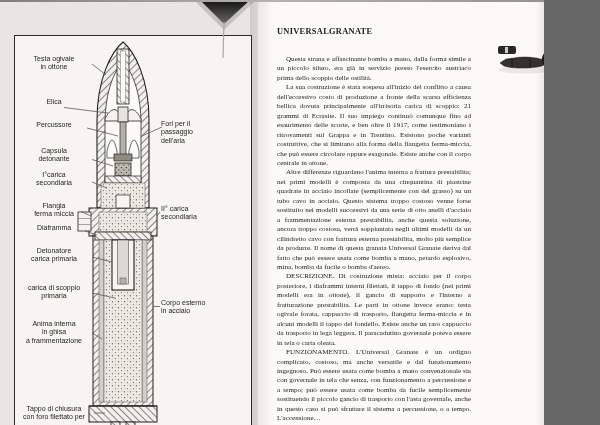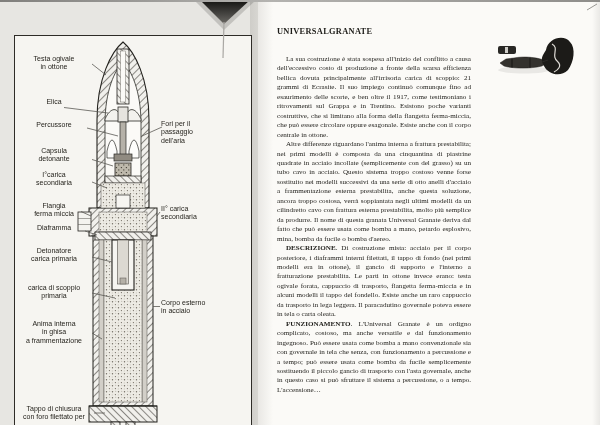--- a/index.html
+++ b/index.html
@@ -1,16 +1,16 @@
 <!DOCTYPE html>
 <html style="--ink: #1e1d19; --left-bg: #e7e6e2; --right-bg: #fbfaf7;"><head>
 <meta charset="utf-8">
 <style>
   html,body{margin:0;padding:0;background:#666;}
-  .stage{position:relative;width:600px;height:425px;overflow:hidden;
+  .stage{position:relative;width:544px;height:425px;overflow:hidden;
          background:var(--right-bg,#fbfaf7);font-family:"Liberation Serif",serif;}
   .page-left{position:absolute;left:0;top:0;width:258px;height:425px;background:var(--left-bg,#e7e6e2);}
   .gutter{position:absolute;left:250px;top:0;width:32px;height:425px;
           background:linear-gradient(to right,rgba(80,76,68,0.16),rgba(255,255,255,0) 72%);}
   .right-edge{position:absolute;right:0;top:0;width:8px;height:425px;
           background:linear-gradient(to right,rgba(0,0,0,0),rgba(0,0,0,0.07));}
   .top-edge{position:absolute;left:0;top:0;width:600px;height:2px;
           background:linear-gradient(to right,#807f7c,#b4b3b0 45%,#8e8d8a);}
   .wedge{position:absolute;left:190px;top:0;}
   .corner-tick{position:absolute;left:586px;top:2px;}
@@ -20,21 +20,21 @@
   .fig-label{position:absolute;font-family:"Liberation Sans",sans-serif;font-size:7px;
           line-height:8.3px;color:#26241e;white-space:pre-line;}
   .fig-label.L{left:2px;width:74px;text-align:center;}
   .fig-label.R{left:146px;width:74px;text-align:left;}
 
   .page-title{position:absolute;left:277px;top:27px;margin:0;font-size:8.4px;font-weight:bold;
           letter-spacing:0.3px;color:var(--ink,#1e1d19);}
   .text-col{position:absolute;left:277px;top:55px;width:194px;font-size:7.1px;
           line-height:9.45px;text-align:justify;color:var(--ink,#1e1d19);}
   .para{margin:0;text-indent:9px;}
-  .para .b{font-weight:bold;}
+  .para .b{font-weight:normal;}
   .para .i{}
   .photo{position:absolute;left:490px;top:30px;}
 </style>
 </head>
 <body>
 
 <div class="stage">
 
   <div class="page-left"></div>
   <div class="gutter"></div>
@@ -164,20 +164,21 @@
 in acciaio</div>
     <div class="fig-label L" style="top:284px">Anima interna
 in ghisa
 a frammentazione</div>
     <div class="fig-label L" style="top:369px">Tappo di chiusura
 con foro filettato per</div>
   </div>
 
   <h1 class="page-title">UNIVERSALGRANATE</h1>
   <div class="text-col">
+      <p class="para"><span>Questa strana e affascinante bomba a mano, dalla forma simile a un piccolo siluro, era già in servizio presso l'esercito austriaco prima dello scoppio delle ostilità.</span></p>
       <p class="para"><span>La sua costruzione è stata sospesa all'inizio del conflitto a causa dell'eccessivo costo di produzione a fronte della scarsa efficienza bellica dovuta principalmente all'irrisoria carica di scoppio: 21 grammi di Ecrasite. Il suo impiego continuò comunque fino ad esaurimento delle scorte, e ben oltre il 1917, come testimoniano i ritrovamenti sul Grappa e in Trentino. Esistono poche varianti costruttive, che si limitano alla forma della flangetta ferma-miccia, che può essere circolare oppure esagonale. Esiste anche con il corpo centrale in ottone.</span></p>
       <p class="para"><span>Altre differenze riguardano l'anima interna a frattura prestabilita; nei primi modelli è composta da una cinquantina di piastrine quadrate in acciaio incollate (semplicemente con del grasso) su un tubo cavo in acciaio. Questo sistema troppo costoso venne forse sostituito nei modelli successivi da una serie di otto anelli d'acciaio a frammentazione esterna prestabilita, anche questa soluzione, ancora troppo costosa, verrà soppiantata negli ultimi modelli da un cilindretto cavo con frattura esterna prestabilita, molto più semplice da produrre. Il nome di questa granata </span><span class="i">Universal Granate</span><span> deriva dal fatto che può essere usata come bomba a mano, petardo esplosivo, mina, bomba da fucile o bomba d'aereo.</span></p>
       <p class="para"><span class="b">DESCRIZIONE</span><span>. Di costruzione mista: acciaio per il corpo posteriore, i diaframmi interni filettati, il tappo di fondo (nei primi modelli era in ottone), il gancio di supporto e l'interno a fratturazione prestabilita. Le parti in ottone invece erano: testa ogivale forata, cappuccio di trasporto, flangetta ferma-miccia e in alcuni modelli il tappo del fondello. Esiste anche un raro cappuccio da trasporto in lega leggera. Il paracadutino governale poteva essere in tela o carta oleata.</span></p>
       <p class="para"><span class="b">FUNZIONAMENTO</span><span>. L'</span><span class="i">Universal Granate</span><span> è un ordigno complicato, costoso, ma anche versatile e dal funzionamento ingegnoso. Può essere usata come bomba a mano convenzionale sia con governale in tela che senza, con funzionamento a percussione e a tempo; può essere usata come bomba da fucile semplicemente sostituendo il piccolo gancio di trasporto con l'asta governale, anche in questo caso si può sfruttare il sistema a percussione, o a tempo. L'accensione…</span></p>
     </div>
 
   <svg class="photo" width="95" height="55" viewBox="0 0 95 55">
     <ellipse cx="34" cy="40" rx="26" ry="3.5" fill="rgba(0,0,0,0.07)"></ellipse>
     <rect x="8" y="16" width="18" height="8" rx="2" fill="#292825"></rect>
     <rect x="15" y="17" width="3" height="6" fill="#cfcdc8"></rect>

